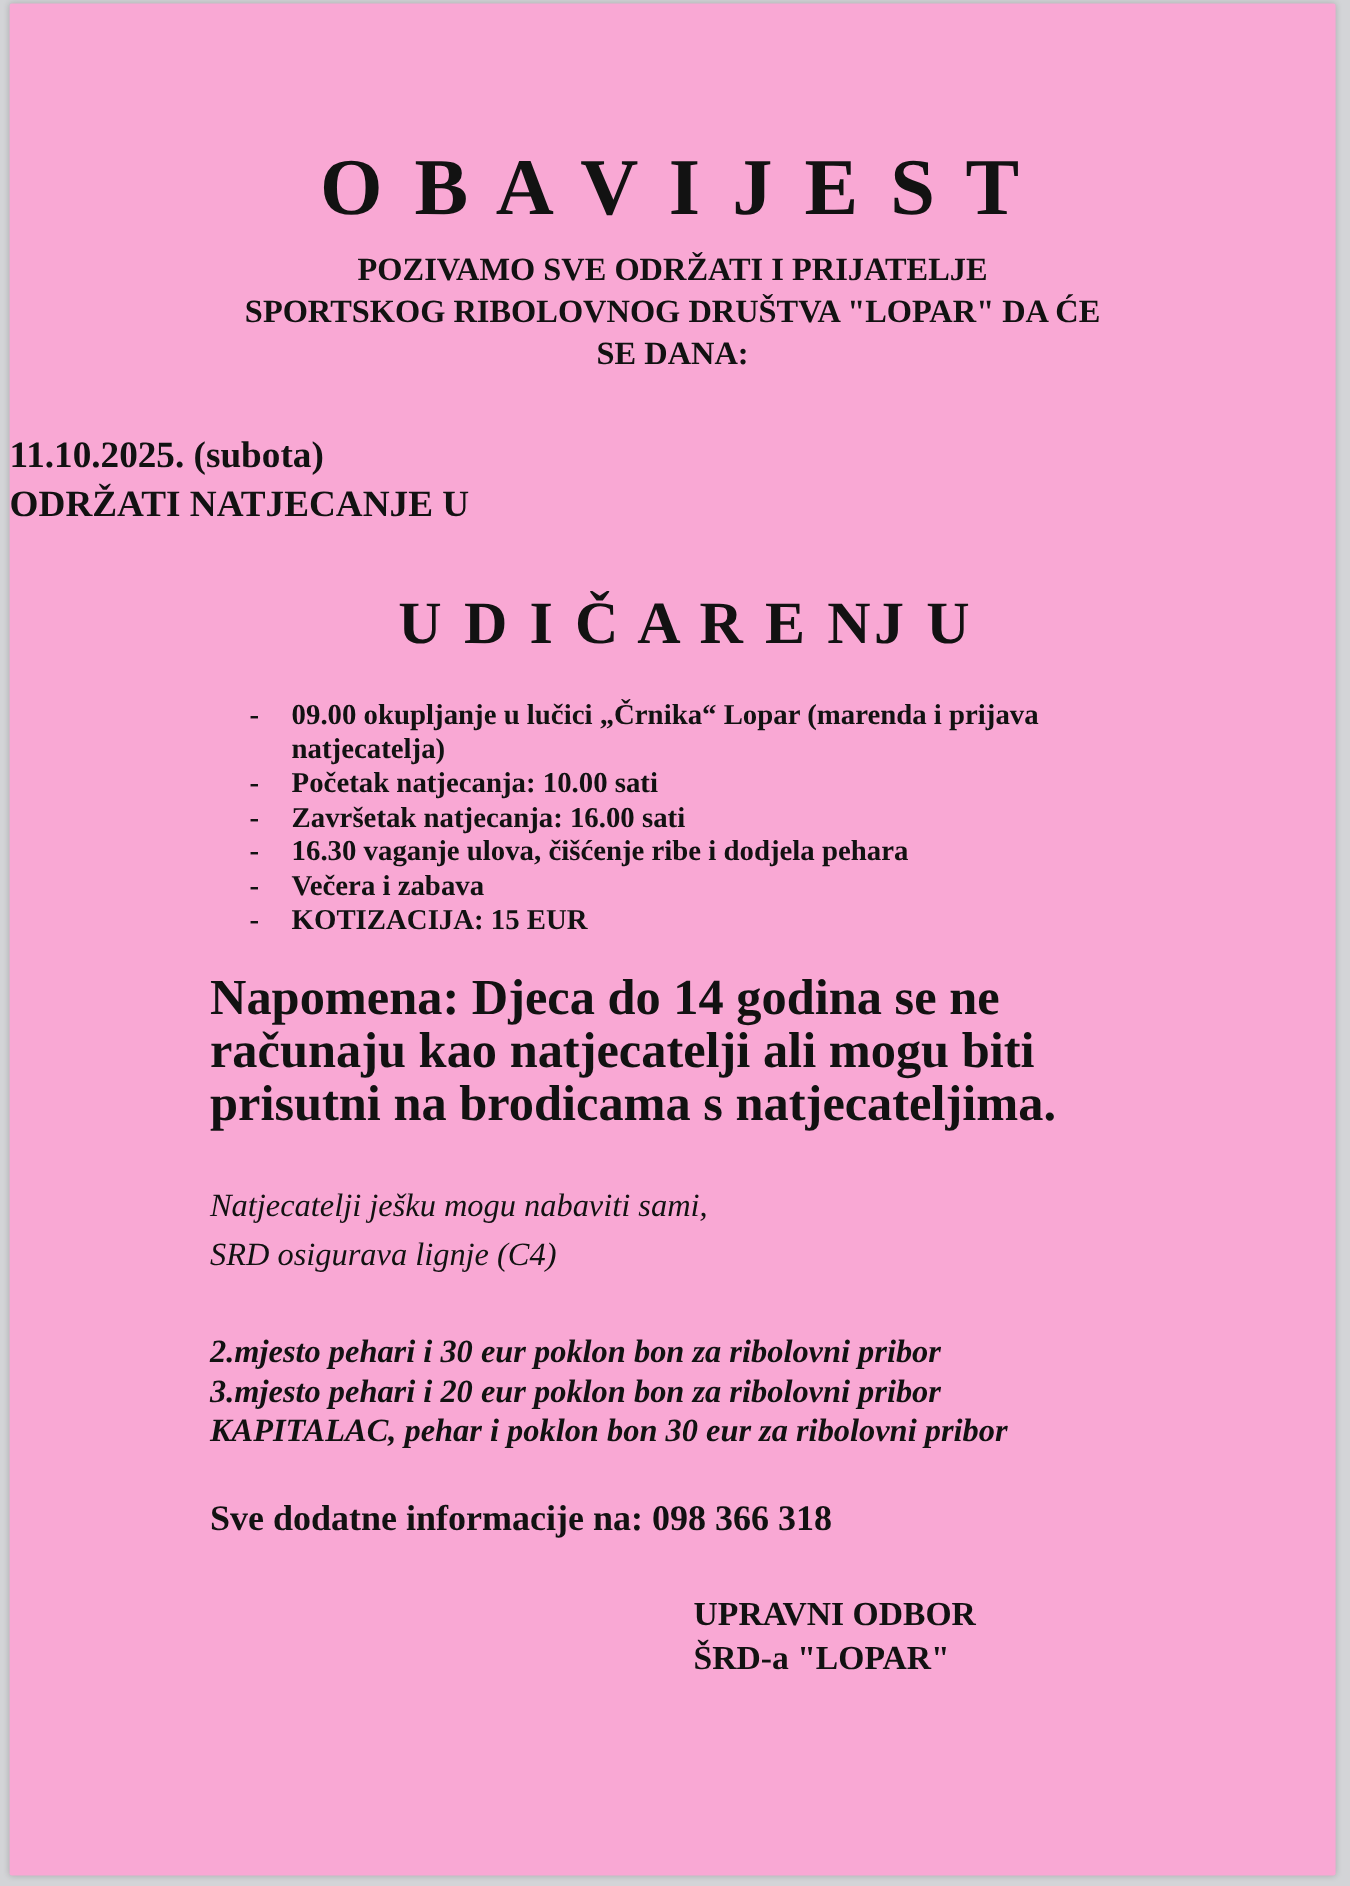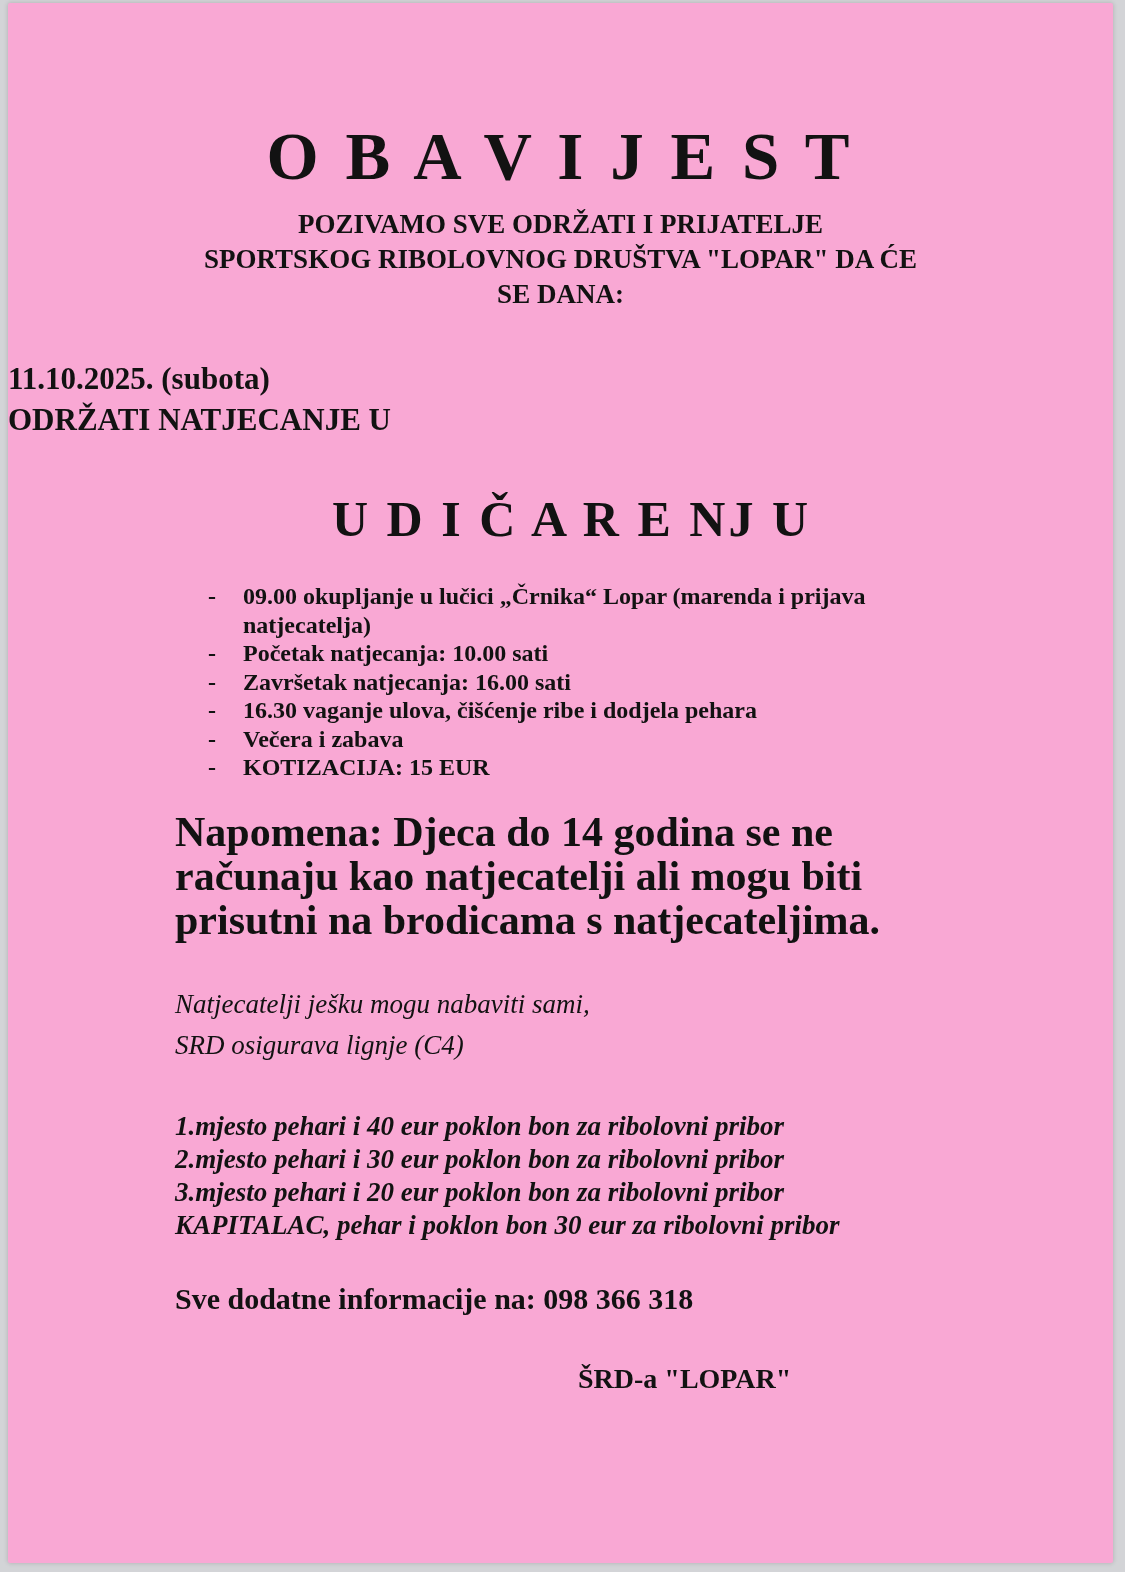--- a/index.html
+++ b/index.html
@@ -153,25 +153,25 @@
   </div>
 
   <div class="note">Napomena: Djeca do 14 godina se ne računaju kao natjecatelji ali mogu biti prisutni na brodicama s natjecateljima.</div>
 
   <div class="bait">
     <div>Natjecatelji ješku mogu nabaviti sami,</div>
     <div>SRD osigurava lignje (C4)</div>
   </div>
 
   <div class="prizes">
-    <div>1.mjesto pehari i 40 eur poklon bon za ribolovni pribor</div>
     <div>2.mjesto pehari i 30 eur poklon bon za ribolovni pribor</div>
     <div>3.mjesto pehari i 20 eur poklon bon za ribolovni pribor</div>
     <div>KAPITALAC, pehar i poklon bon 30 eur za ribolovni pribor</div>
   </div>
 
   <div class="contact">Sve dodatne informacije na: 098 366 318</div>
 
   <div class="signature">
+    <div>UPRAVNI ODBOR</div>
     <div>ŠRD-a "LOPAR"</div>
   </div>
 
 </div>
 
 </body></html>

